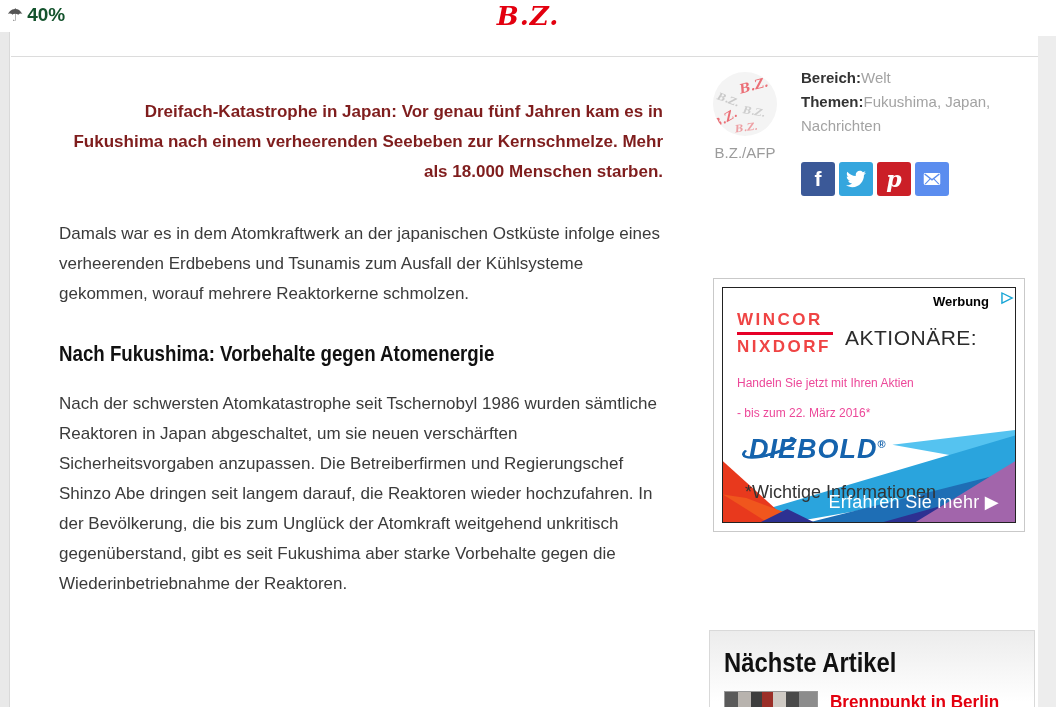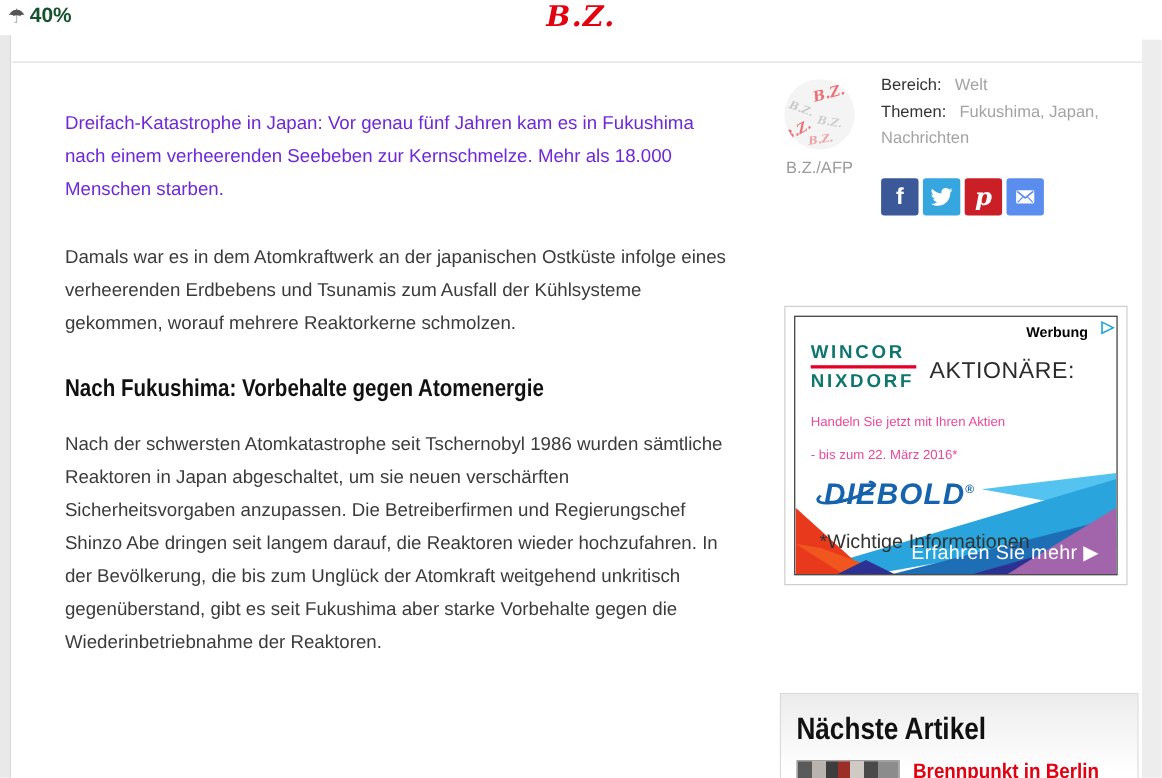--- a/index.html
+++ b/index.html
@@ -20,21 +20,21 @@
   .right-strip { position:absolute; left:1038px; top:36px; width:18px; height:671px; background:#ededed; }
 
   
   .content { position:absolute; left:11px; top:32px; width:1027px; height:675px; background:#fff; }
   .subtitle-frag { position:absolute; left:28px; top:2px; font-size:17px; font-style:italic; color:#9a9a9a; }
   .top-divider { position:absolute; left:0; top:24px; width:100%; height:1px; background:#dcdcdc; }
 
   
   .article { position:absolute; left:48px; top:25px; width:604px; }
   .article p { font-size:17px; line-height:30px; color:#3b3b3b; margin-bottom:30px; }
-  .article p.intro { font-weight:normal; color:#6d28d9; margin-top:40px; margin-bottom:32px; }
+  .article p.intro { font-weight:bold; color:#7f1d1d; margin-top:40px; margin-bottom:32px;text-align:right; }
   .article h2 { margin:8px 0 22px 0; }
   .article h2 span { display:inline-block; font-size:22px; font-weight:bold; color:#111;
                      transform:scaleX(0.85); transform-origin:left center; white-space:nowrap; }
 
   
   .sidebar { position:absolute; left:702px; top:32px; width:320px; height:643px; }
 
   .avatar { position:absolute; left:0; top:8px; width:64px; height:64px; border-radius:50%;
             background:#f4f4f4; overflow:hidden; }
   .avatar span { position:absolute; font-family:"DejaVu Serif", serif; font-style:italic; font-weight:bold;
@@ -43,38 +43,38 @@
   .avatar .w2 { left:4px;  top:22px; transform:rotate(20deg); color:rgba(160,160,160,.5); }
   .avatar .w3 { left:-2px; top:40px; font-size:12px; transform:rotate(-30deg); }
   .avatar .w4 { left:30px; top:34px; transform:rotate(10deg); color:rgba(160,160,160,.45); }
   .avatar .w5 { left:22px; top:50px; transform:rotate(-8deg); color:rgba(227,0,15,.35); }
   .avatar-caption { position:absolute; left:-8px; top:80px; width:80px; text-align:center;
                     font-size:15px; color:#9b9b9b; }
 
   .meta { position:absolute; left:88px; top:2px; width:226px; font-size:15px; line-height:24px; }
   .meta .date-row { margin-bottom:5px; color:#a3a3a3; }
   .meta .updated { color:#e60000; font-style:italic; font-weight:bold; font-size:13px; margin-left:6px; }
-  .meta .lbl { font-weight:normal; color:#333; margin-right:12px; }
+  .meta .lbl { font-weight:bold; color:#333; margin-right:0; }
   .meta .val { color:#a3a3a3; }
 
   .social { position:absolute; left:88px; top:98px; display:flex; gap:4px; }
   .sbtn { width:34px; height:34px; border-radius:3px; display:flex; align-items:center; justify-content:center; cursor:pointer; }
   .sbtn.fb { background:#3b5998; } .sbtn.tw { background:#35a6de; }
   .sbtn.pi { background:#cb1f27; } .sbtn.em { background:#5b8def; }
   .sbtn .glyph-f { color:#fff; font-size:21px; font-weight:bold; }
   .sbtn .glyph-p { color:#fff; font-size:22px; font-weight:bold; font-style:italic; font-family:"DejaVu Serif", serif; }
 
   
   .adbox { position:absolute; left:0; top:214px; width:312px; height:254px;
            border:1px solid #c9c9c9; background:#fff; padding:8px; }
   .ad-creative { position:relative; width:100%; height:100%; border:1px solid #222; background:#fff; overflow:hidden; }
   .ad-label { position:absolute; right:26px; top:6px; font-size:13px; font-weight:bold; color:#000; }
   .adchoices { position:absolute; right:2px; top:0; font-size:15px; color:#18a5d6; font-weight:bold; }
   .wincor { position:absolute; left:14px; top:22px; font-size:17px; font-weight:800;
-            letter-spacing:2.5px; color:#0f766e; line-height:1.15; }
+            letter-spacing:2.5px; color:#ef4444; line-height:1.15; }
   .wincor .bar { display:block; width:96px; height:3px; background:#e60028; margin:2px 0; }
   .aktionare { position:absolute; left:122px; top:38px; font-size:21px; color:#2b2b2b; letter-spacing:.5px; }
   .ad-body { position:absolute; left:14px; top:80px; font-size:12px; color:#ec4899; line-height:30px; }
   .diebold { position:absolute; left:26px; top:146px; font-size:27px; font-weight:bold; font-style:italic;
              color:#1563ad; letter-spacing:1px; z-index:3; }
   .diebold .reg { font-size:11px; vertical-align:super; font-style:normal; }
   .diebold .swoosh { position:absolute; left:-8px; top:5px; width:56px; height:17px;
                      border:3px solid #1563ad; border-radius:50%; transform:rotate(-16deg);
                      border-top-color:transparent; }
   .ad-footnote { position:absolute; left:22px; top:194px; font-size:18px; color:#333; z-index:3; }

